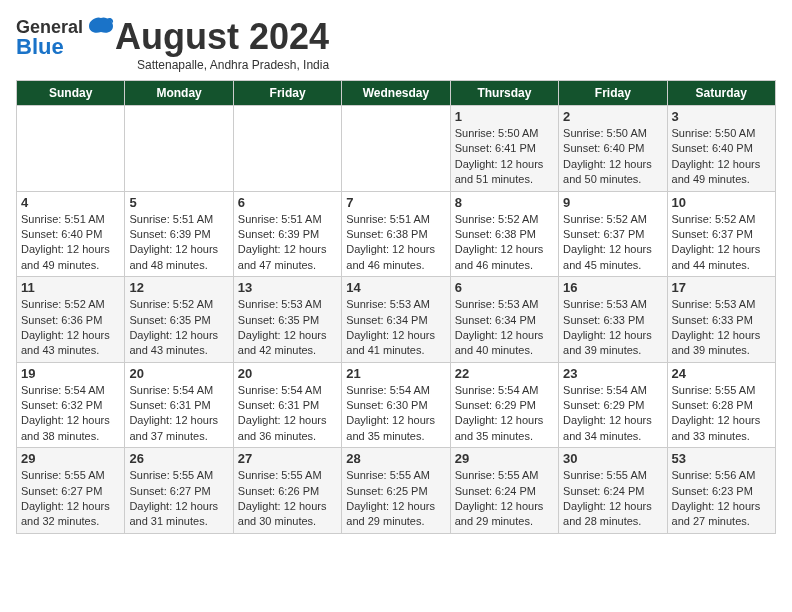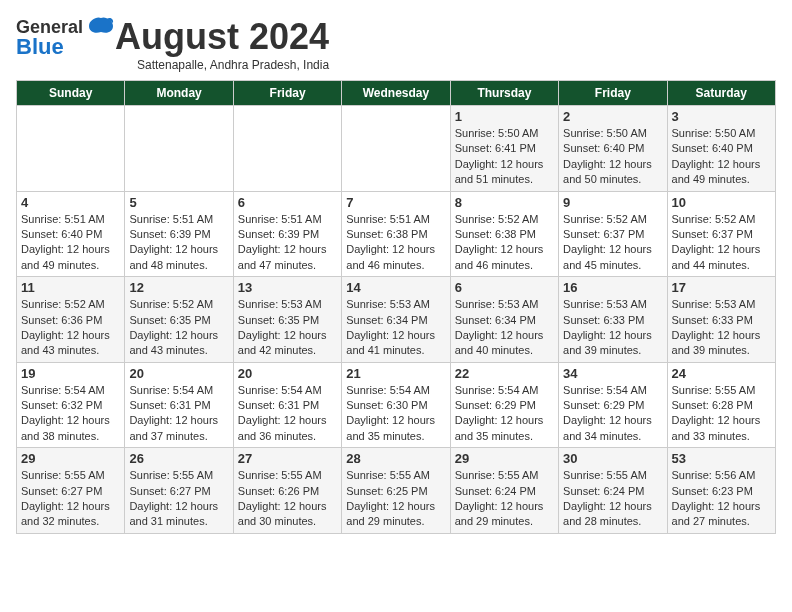--- a/index.html
+++ b/index.html
@@ -279,21 +279,21 @@
 and 35 minutes.</div>
           </td>
           <td>
             <div class="day-num">22</div>
             <div class="day-info" style="white-space: pre-line;">Sunrise: 5:54 AM
 Sunset: 6:29 PM
 Daylight: 12 hours
 and 35 minutes.</div>
           </td>
           <td>
-            <div class="day-num">34</div>
+            <div class="day-num">23</div>
             <div class="day-info" style="white-space: pre-line;">Sunrise: 5:54 AM
 Sunset: 6:29 PM
 Daylight: 12 hours
 and 34 minutes.</div>
           </td>
           <td>
             <div class="day-num">24</div>
             <div class="day-info" style="white-space: pre-line;">Sunrise: 5:55 AM
 Sunset: 6:28 PM
 Daylight: 12 hours

